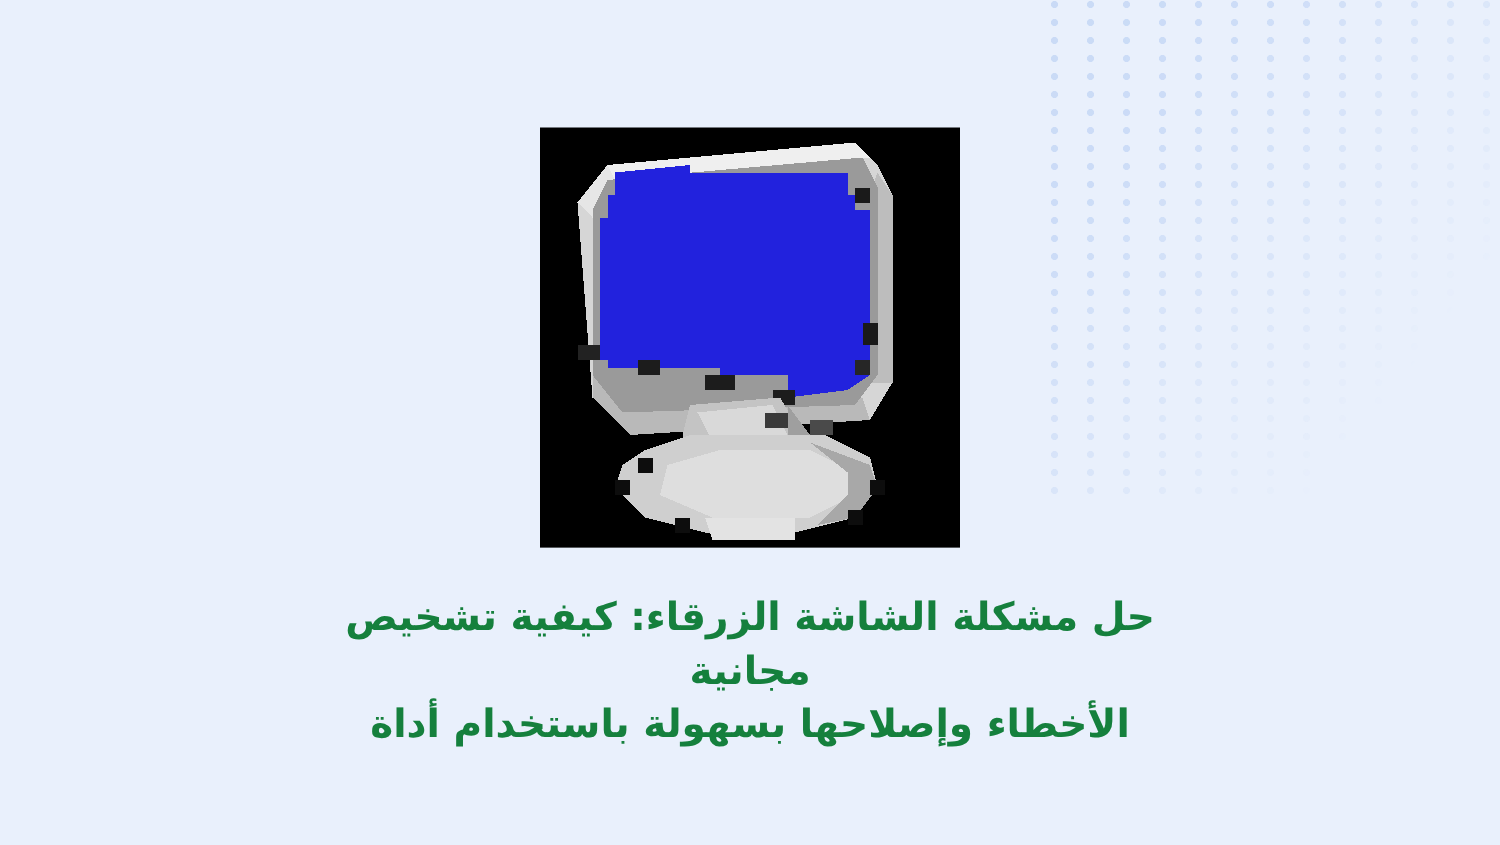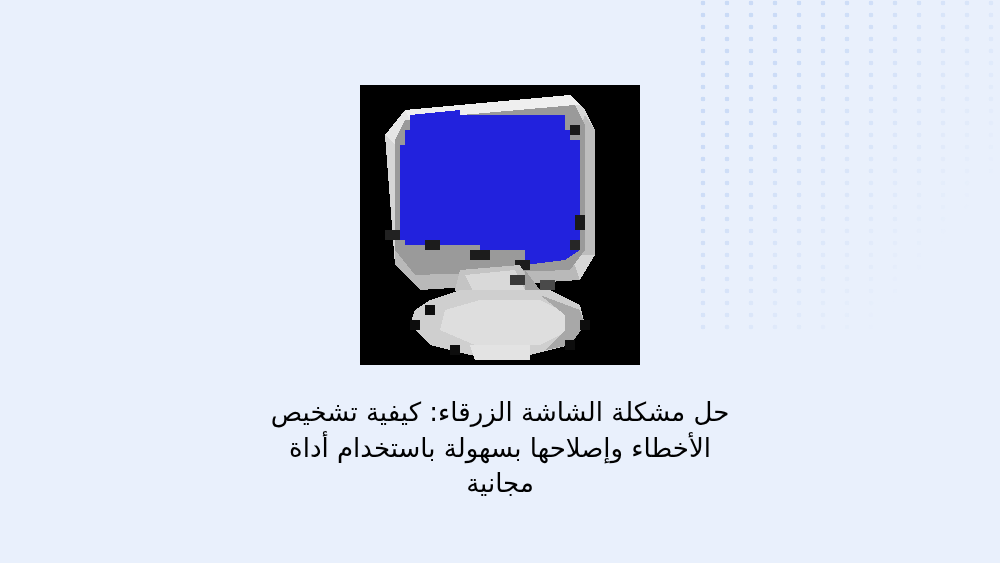--- a/index.html
+++ b/index.html
@@ -85,23 +85,23 @@
   }
 
   #title {
     position: absolute;
     left: 50%;
     transform: translateX(-50%);
     top: 378px;
     width: 580px;
     text-align: center;
     direction: rtl;
-    color: #000000;
+    color: #15803d;
     font-size: 26px;
-    font-weight: normal;
+    font-weight: bold;
     line-height: 1.36;
     letter-spacing: 0px;
     text-rendering: optimizeLegibility;
   }
   #title .tl {
     display: block;
     white-space: nowrap;
   }
 </style>
 </head>
@@ -208,18 +208,18 @@
         <rect x="44" y="47" width="2" height="2" fill="#0d0d0d"></rect>
         <rect x="41" y="51" width="2" height="2" fill="#0d0d0d"></rect>
         <rect x="18" y="52" width="2" height="2" fill="#0d0d0d"></rect>
         <rect x="30" y="38" width="3" height="2" fill="#3a3a3a"></rect>
         <rect x="36" y="39" width="3" height="2" fill="#4a4a4a"></rect>
       </svg>
     </div>
 
     <h1 id="title">
       <span class="tl">حل مشكلة الشاشة الزرقاء: كيفية تشخيص</span>
+      <span class="tl">مجانية</span>
       <span class="tl">الأخطاء وإصلاحها بسهولة باستخدام أداة</span>
-      <span class="tl">مجانية</span>
     </h1>
 
   </div>
 </div>
 
 </body></html>

